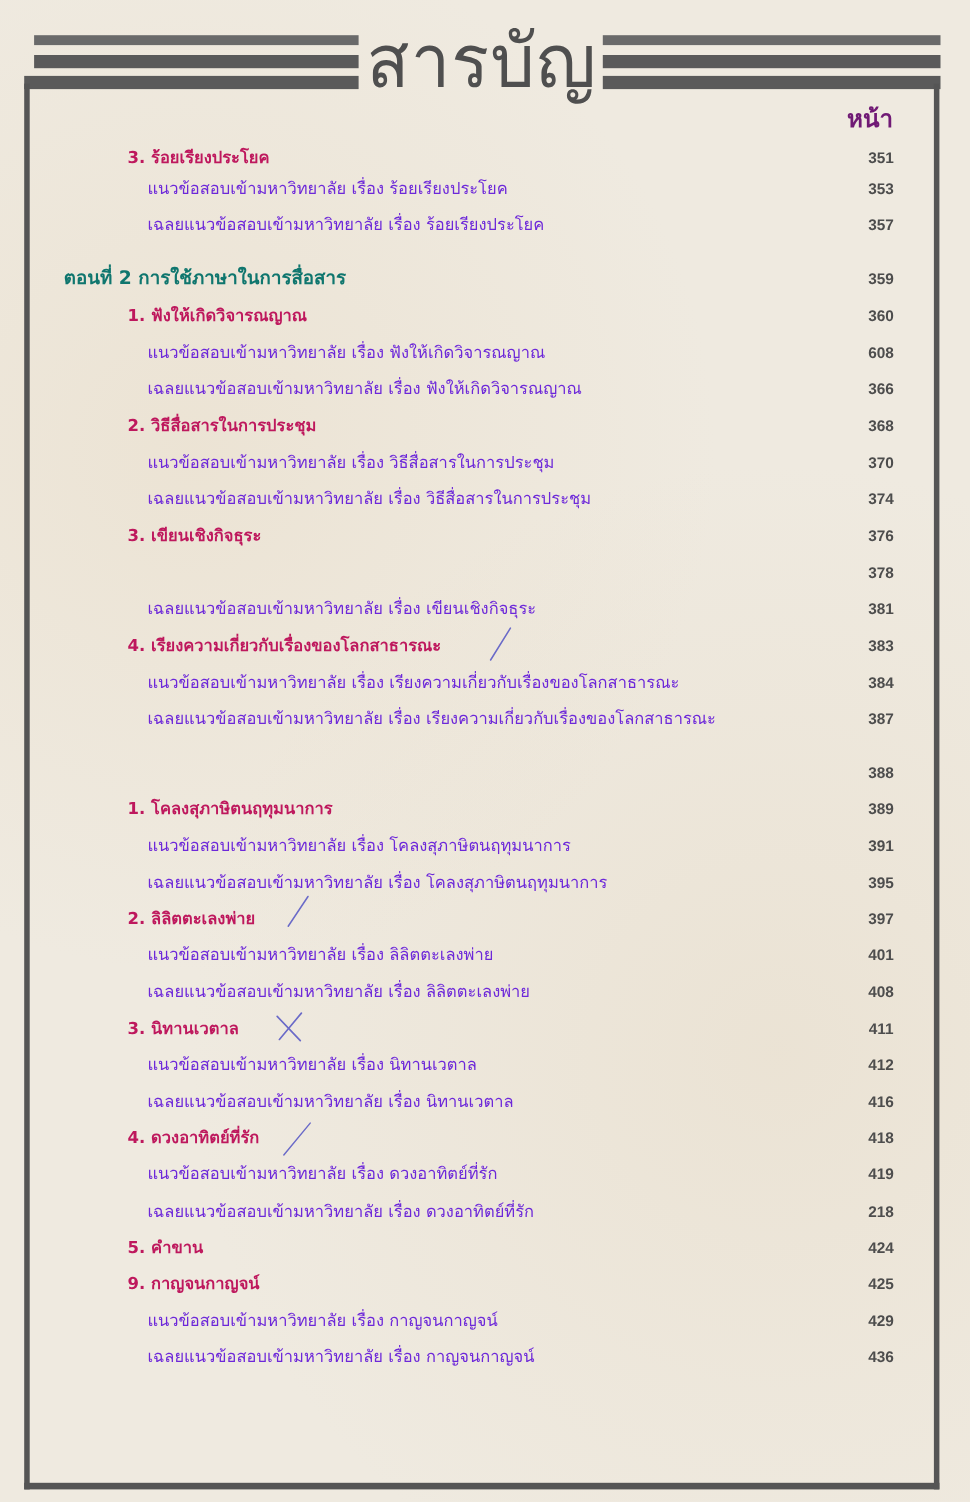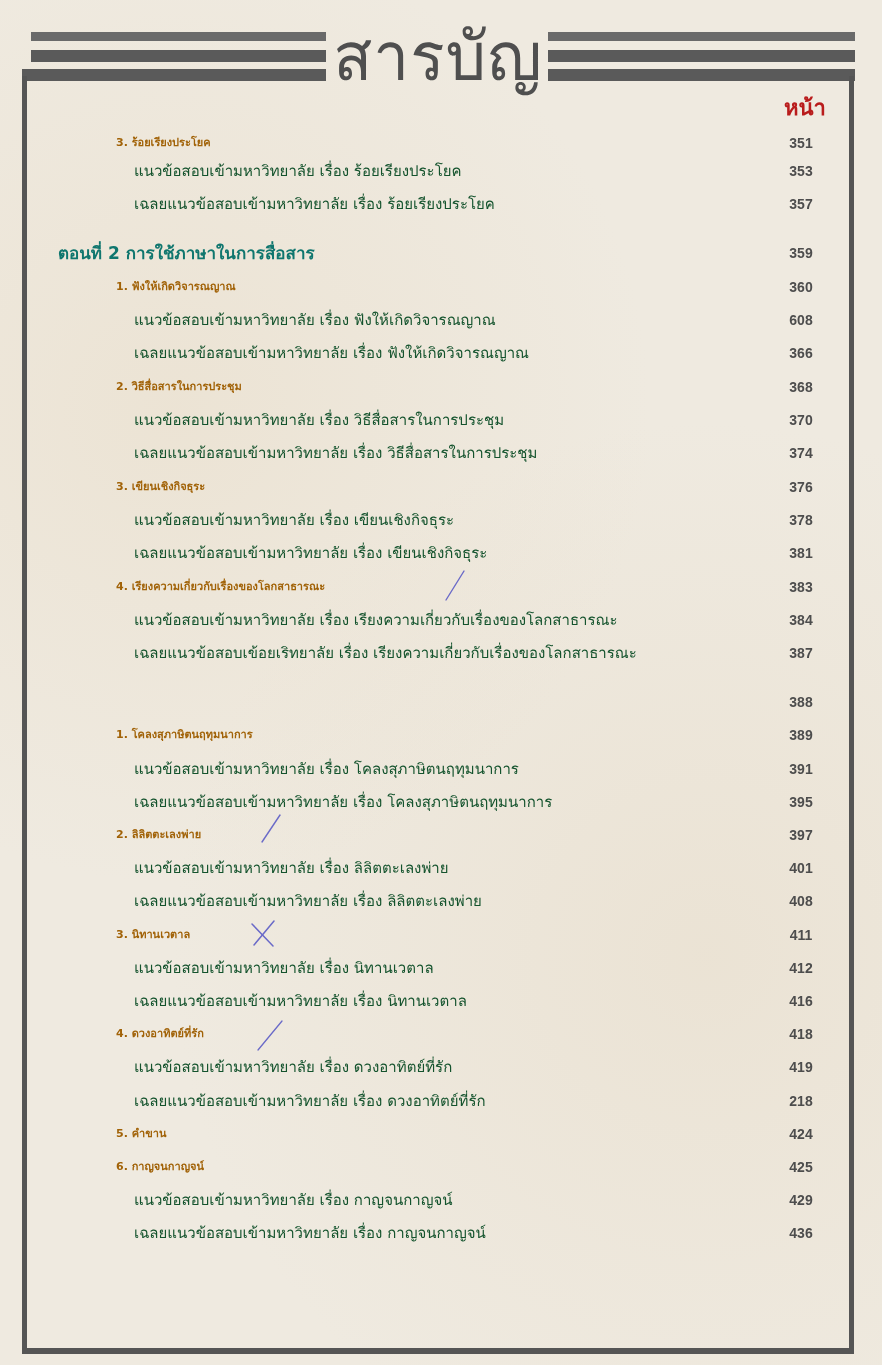--- a/index.html
+++ b/index.html
@@ -68,25 +68,25 @@
       width: 307px;
       height: 12px;
       background: #5a5a5a;
     }
 
     .page-header {
       position: absolute;
       left: 770px;
       top: 90px;
       width: 70px;
-      text-align: center;
+      text-align: left;
       font-family: "Liberation Sans", sans-serif;
       font-weight: bold;
       font-size: 22px;
-      color: #b91c1c;
+      color: #701a75;
     }
 
     .toc {
       position: absolute;
       left: 0;
       top: 0;
       width: 882px;
     }
     .row {
       position: absolute;
@@ -111,30 +111,30 @@
       color: #4d4d4d;
     }
     .row.part .label {
       left: 58px;
       font-size: 17px;
       font-weight: bold;
       color: #0f766e;
     }
     .row.chapter .label {
       left: 116px;
-      font-size: 11px;
+      font-size: 15px;
       font-weight: bold;
-      color: #a16207;
+      color: #be185d;
       text-align: right;
     }
     .row.sub .label {
       left: 134px;
       font-size: 15px;
       font-weight: normal;
-      color: #14532d;
+      color: #6d28d9;
     }
 
     .mark {
       position: absolute;
       pointer-events: none;
     }
   </style>
 </head>
 <body>
 
@@ -191,37 +191,36 @@
   </div>
   <div class="row sub" style="top:438px">
     <span class="label">เฉลยแนวข้อสอบเข้ามหาวิทยาลัย เรื่อง วิธีสื่อสารในการประชุม</span>
     <span class="page">374</span>
   </div>
   <div class="row chapter" style="top:472px">
     <span class="label">3. เขียนเชิงกิจธุระ</span>
     <span class="page">376</span>
   </div>
   <div class="row sub" style="top:505px">
-    <span class="label">แนวข้อสอบเข้ามหาวิทยาลัย เรื่อง เขียนเชิงกิจธุระ</span>
     <span class="page">378</span>
   </div>
   <div class="row sub" style="top:538px">
     <span class="label">เฉลยแนวข้อสอบเข้ามหาวิทยาลัย เรื่อง เขียนเชิงกิจธุระ</span>
     <span class="page">381</span>
   </div>
   <div class="row chapter" style="top:572px">
     <span class="label">4. เรียงความเกี่ยวกับเรื่องของโลกสาธารณะ</span>
     <span class="page">383</span>
   </div>
   <div class="row sub" style="top:605px">
     <span class="label">แนวข้อสอบเข้ามหาวิทยาลัย เรื่อง เรียงความเกี่ยวกับเรื่องของโลกสาธารณะ</span>
     <span class="page">384</span>
   </div>
   <div class="row sub" style="top:638px">
-    <span class="label">เฉลยแนวข้อสอบเข้อยเริทยาลัย เรื่อง เรียงความเกี่ยวกับเรื่องของโลกสาธารณะ</span>
+    <span class="label">เฉลยแนวข้อสอบเข้ามหาวิทยาลัย เรื่อง เรียงความเกี่ยวกับเรื่องของโลกสาธารณะ</span>
     <span class="page">387</span>
   </div>
 
   <div class="row part" style="top:687px">
     <span class="page">388</span>
   </div>
   <div class="row chapter" style="top:720px">
     <span class="label">1. โคลงสุภาษิตนฤทุมนาการ</span>
     <span class="page">389</span>
   </div>
@@ -267,21 +266,21 @@
   </div>
   <div class="row sub" style="top:1086px">
     <span class="label">เฉลยแนวข้อสอบเข้ามหาวิทยาลัย เรื่อง ดวงอาทิตย์ที่รัก</span>
     <span class="page">218</span>
   </div>
   <div class="row chapter" style="top:1119px">
     <span class="label">5. คำขาน</span>
     <span class="page">424</span>
   </div>
   <div class="row chapter" style="top:1152px">
-    <span class="label">6. กาญจนกาญจน์</span>
+    <span class="label">9. กาญจนกาญจน์</span>
     <span class="page">425</span>
   </div>
   <div class="row sub" style="top:1185px">
     <span class="label">แนวข้อสอบเข้ามหาวิทยาลัย เรื่อง กาญจนกาญจน์</span>
     <span class="page">429</span>
   </div>
   <div class="row sub" style="top:1218px">
     <span class="label">เฉลยแนวข้อสอบเข้ามหาวิทยาลัย เรื่อง กาญจนกาญจน์</span>
     <span class="page">436</span>
   </div>

